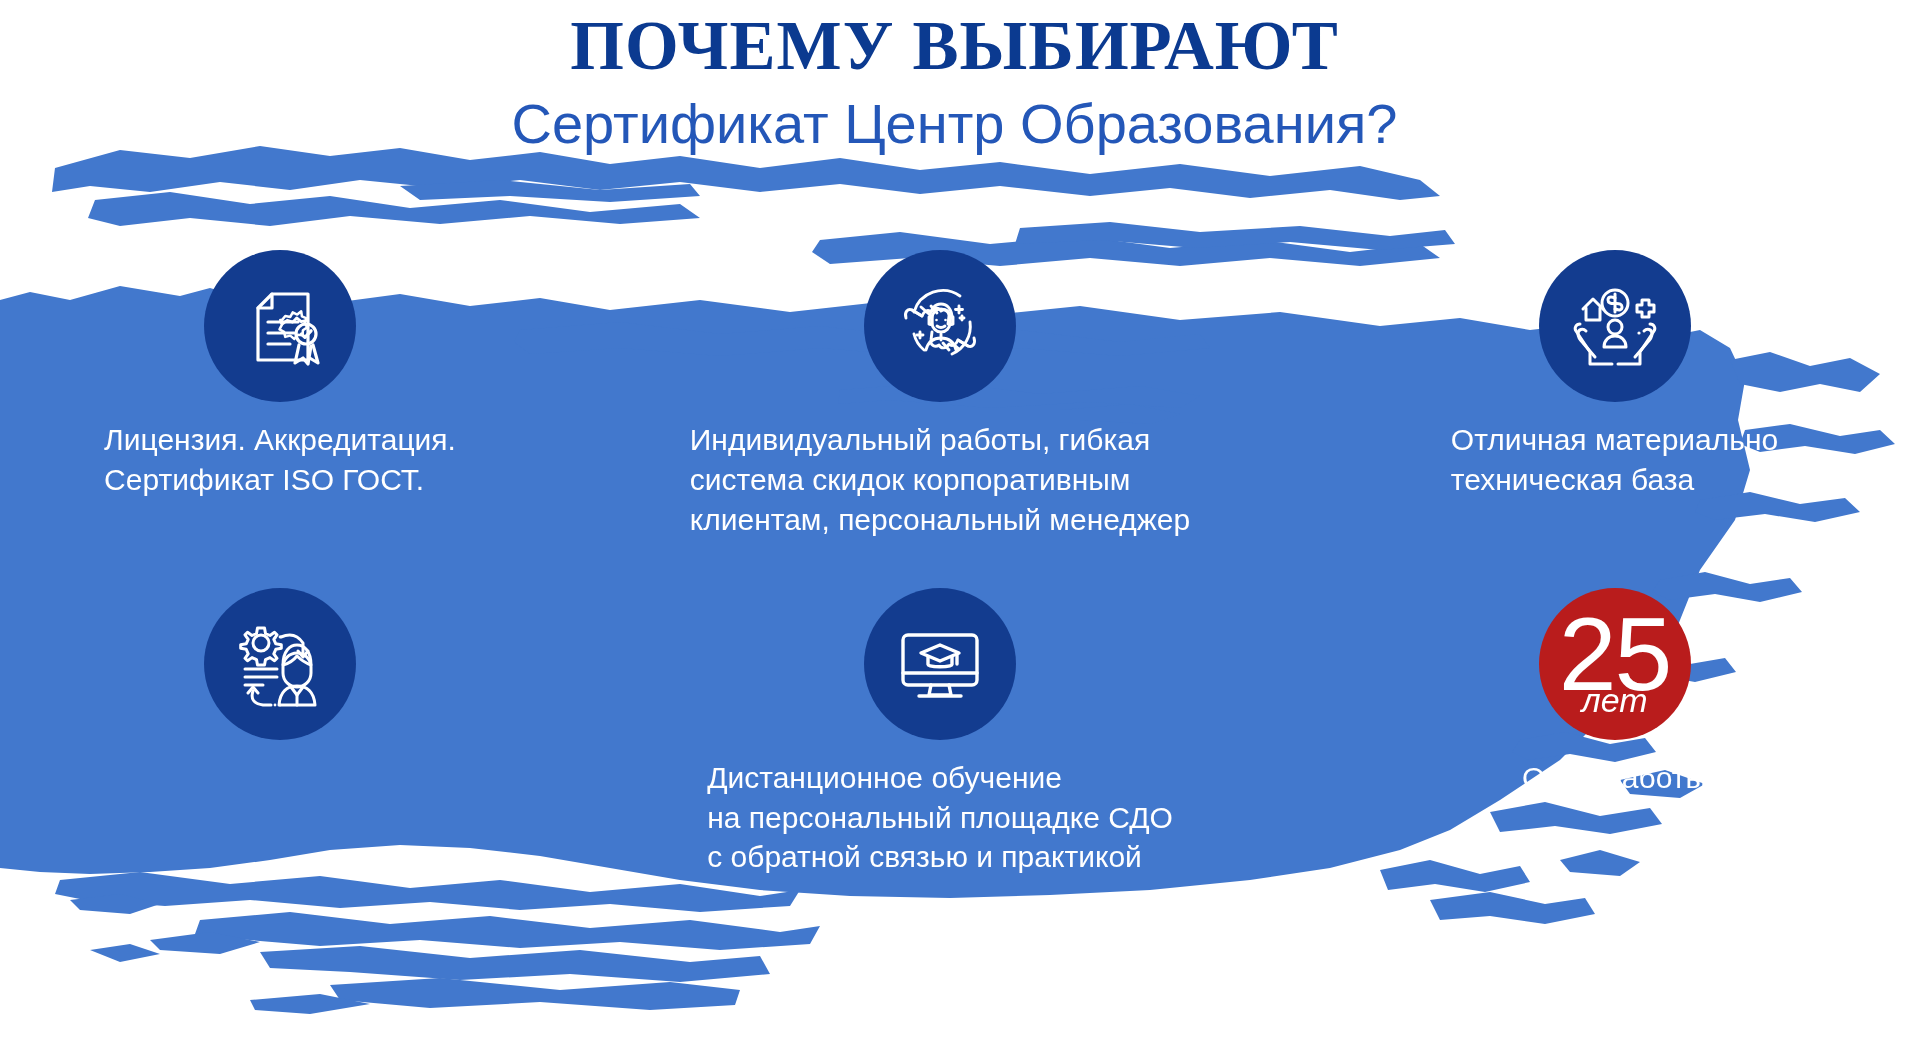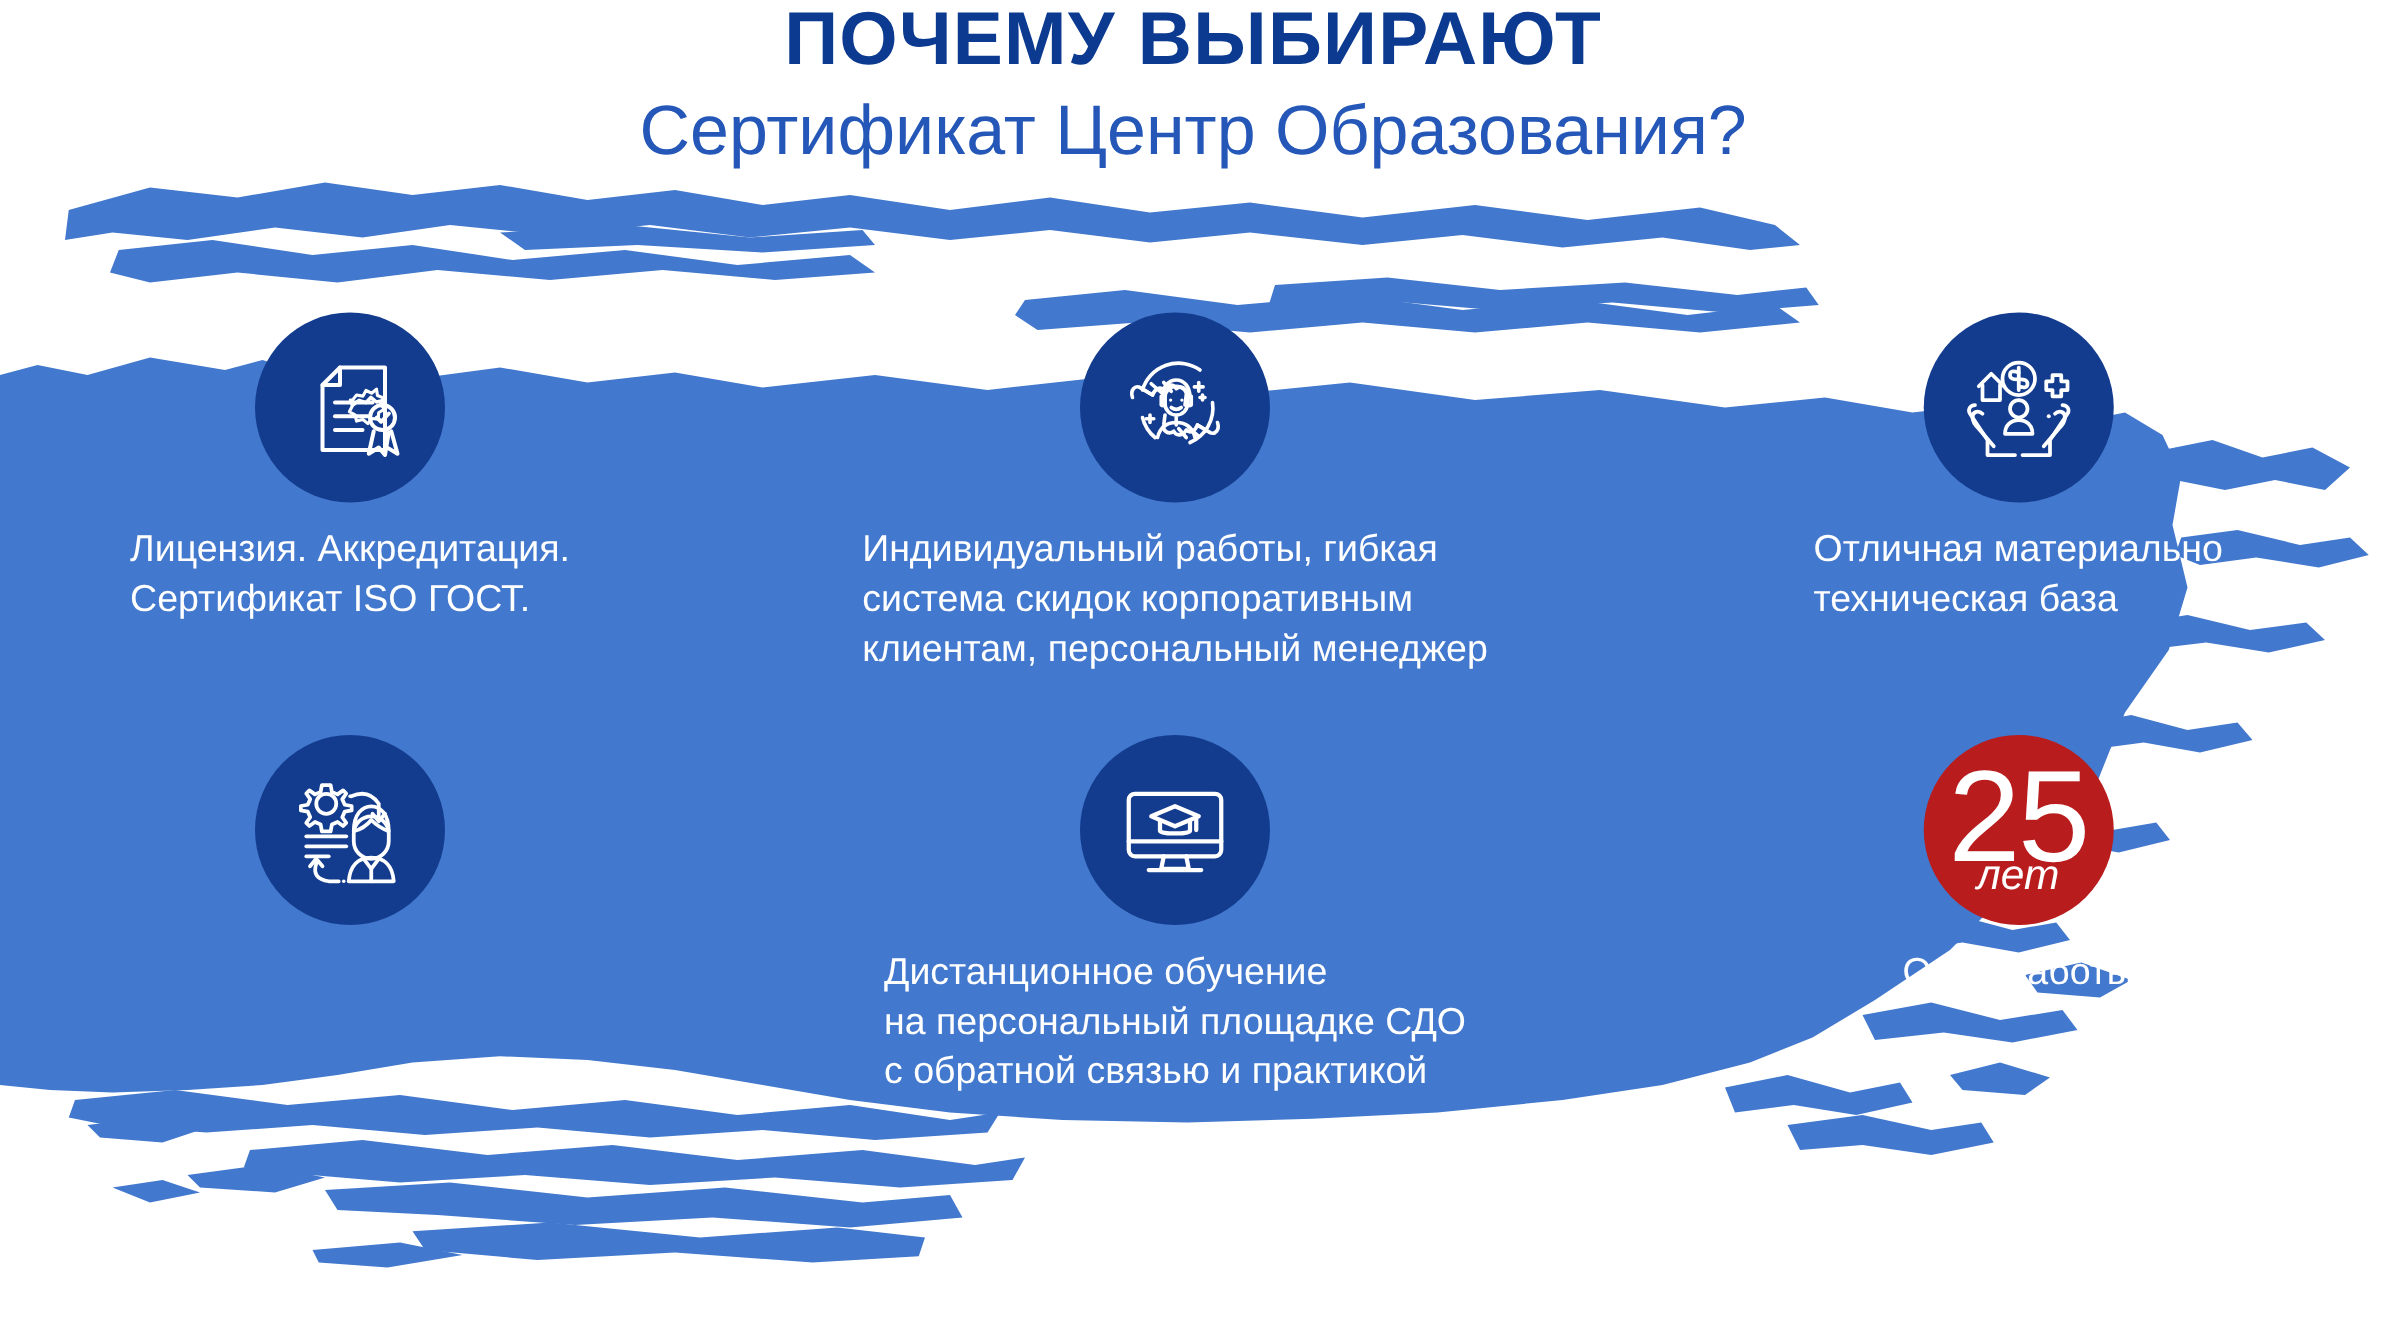--- a/index.html
+++ b/index.html
@@ -10,23 +10,23 @@
     position:relative;
     overflow:hidden;
   }
 
   
   #brush-layer { position:absolute; inset:0; width:1909px; height:1061px; }
 
   
   .header { position:absolute; top:0; left:0; width:1909px; text-align:center; z-index:5; }
   .title-main {
-    font-size:60px; font-weight:bold; color:#0B3A90;
-    letter-spacing:1px; line-height:1.02; padding-top:0;
-    font-family:Liberation Sans, sans-serif;
+    font-size:69px; font-weight:bold; color:#0B3A90;
+    letter-spacing:1px; line-height:1.02; padding-top:11px;
+    font-family:Liberation Serif, serif;
   }
   .title-sub {
     font-size:56px; font-weight:400; color:#2457B8;
     line-height:1.25; padding-top:8px;
     font-family:"Liberation Sans", sans-serif;
   }
 
   
   .grid { position:absolute; top:250px; left:0; width:1909px; z-index:6; }
   .row { display:flex; width:1909px; }

